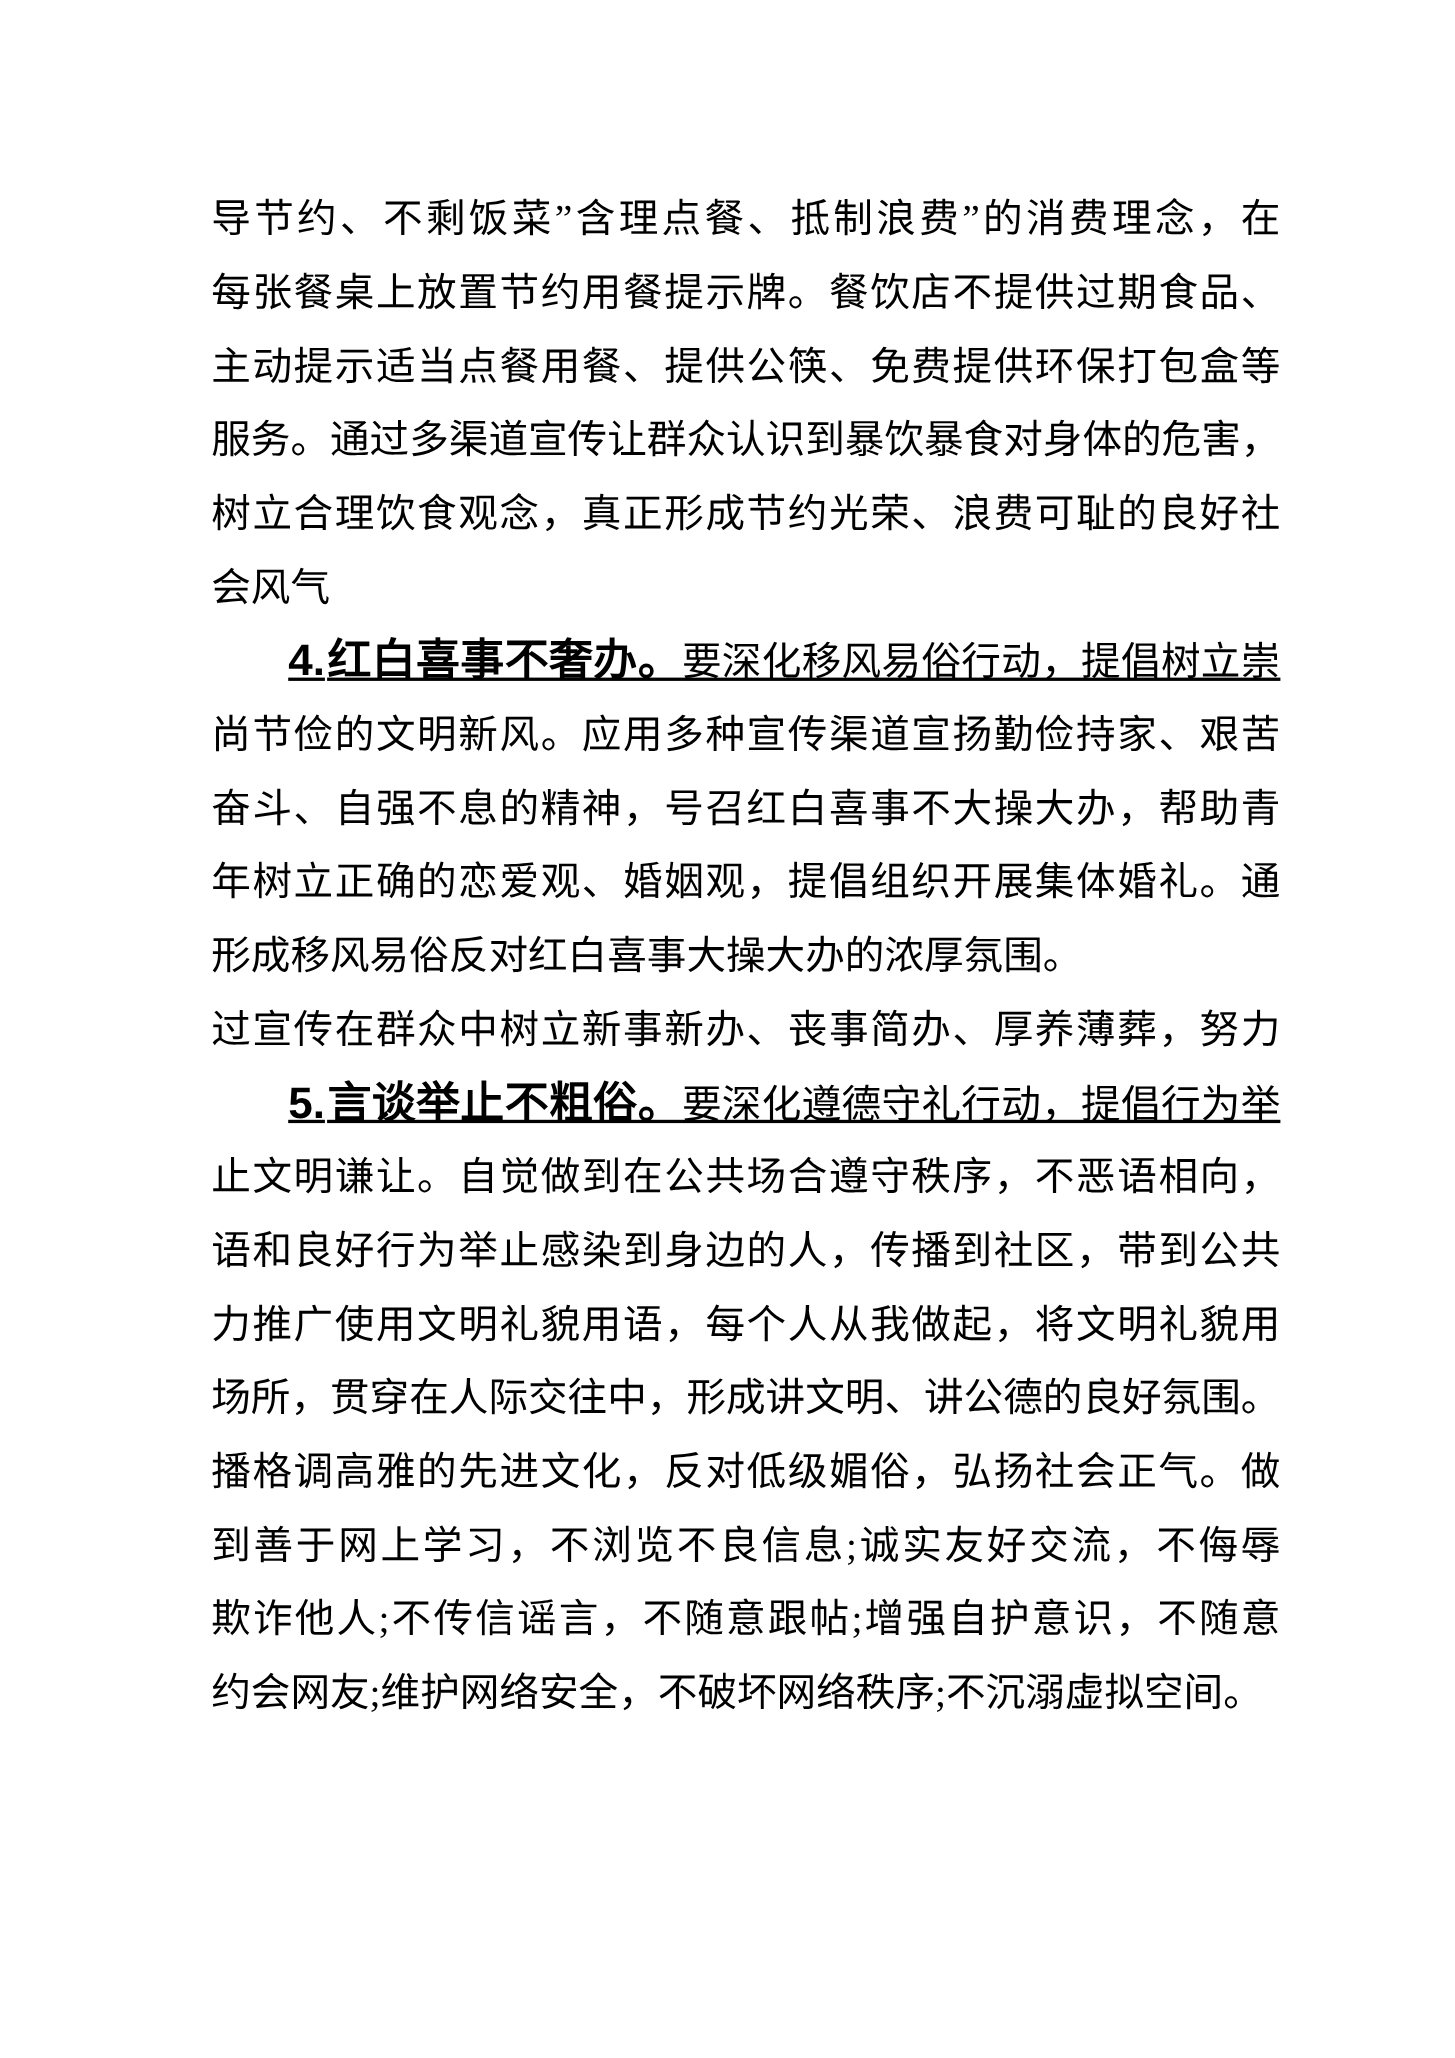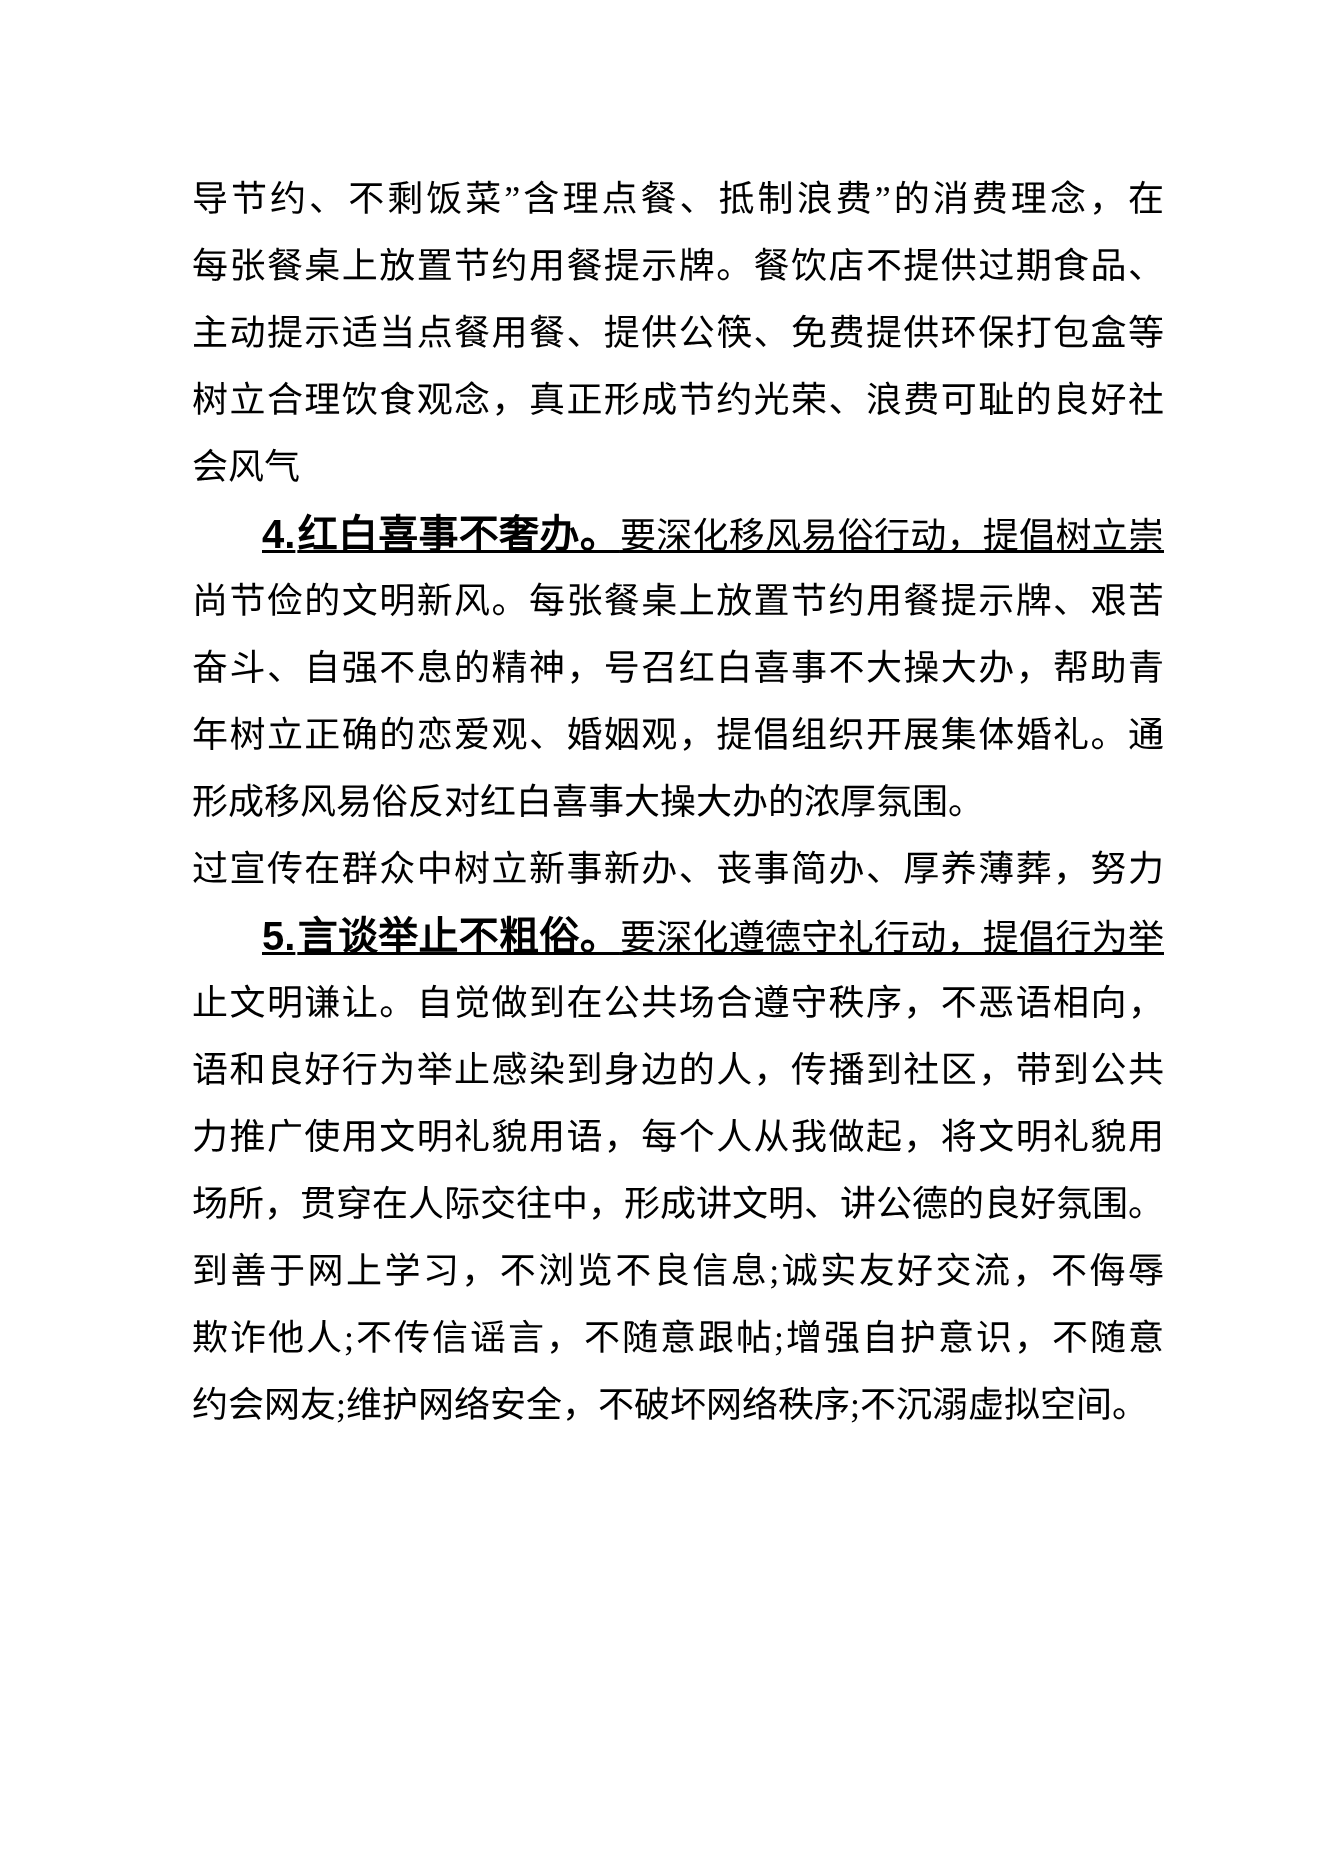--- a/index.html
+++ b/index.html
@@ -59,30 +59,32 @@
   }
 </style>
 </head>
 <body>
 
 <div class="doc-page">
   <div class="text-block">
       <div class="text-line">导节约、不剩饭菜”含理点餐、抵制浪费”的消费理念，在</div>
       <div class="text-line">每张餐桌上放置节约用餐提示牌。餐饮店不提供过期食品、</div>
       <div class="text-line">主动提示适当点餐用餐、提供公筷、免费提供环保打包盒等</div>
+      <div class="text-line">服务。通过多渠道宣传让群众认识到暴饮暴食对身体的危害，</div>
       <div class="text-line">树立合理饮食观念，真正形成节约光荣、浪费可耻的良好社</div>
       <div class="text-line last-line">会风气</div>
       <div class="text-line heading-line"><span class="para-number">4.</span><span class="para-heading">红白喜事不奢办。</span><span>要深化移风易俗行动，提倡树立崇</span></div>
-      <div class="text-line">尚节俭的文明新风。每张餐桌上放置节约用餐提示牌、艰苦</div>
+      <div class="text-line">尚节俭的文明新风。应用多种宣传渠道宣扬勤俭持家、艰苦</div>
       <div class="text-line">奋斗、自强不息的精神，号召红白喜事不大操大办，帮助青</div>
       <div class="text-line">年树立正确的恋爱观、婚姻观，提倡组织开展集体婚礼。通</div>
       <div class="text-line last-line">形成移风易俗反对红白喜事大操大办的浓厚氛围。</div>
       <div class="text-line">过宣传在群众中树立新事新办、丧事简办、厚养薄葬，努力</div>
       <div class="text-line heading-line"><span class="para-number">5.</span><span class="para-heading">言谈举止不粗俗。</span><span>要深化遵德守礼行动，提倡行为举</span></div>
       <div class="text-line">止文明谦让。自觉做到在公共场合遵守秩序，不恶语相向，</div>
       <div class="text-line">语和良好行为举止感染到身边的人，传播到社区，带到公共</div>
       <div class="text-line">力推广使用文明礼貌用语，每个人从我做起，将文明礼貌用</div>
       <div class="text-line last-line">场所，贯穿在人际交往中，形成讲文明、讲公德的良好氛围。</div>
+      <div class="text-line">播格调高雅的先进文化，反对低级媚俗，弘扬社会正气。做</div>
       <div class="text-line">到善于网上学习，不浏览不良信息;诚实友好交流，不侮辱</div>
       <div class="text-line">欺诈他人;不传信谣言，不随意跟帖;增强自护意识，不随意</div>
       <div class="text-line last-line">约会网友;维护网络安全，不破坏网络秩序;不沉溺虚拟空间。</div>
     </div>
 </div>
 
 </body></html>

